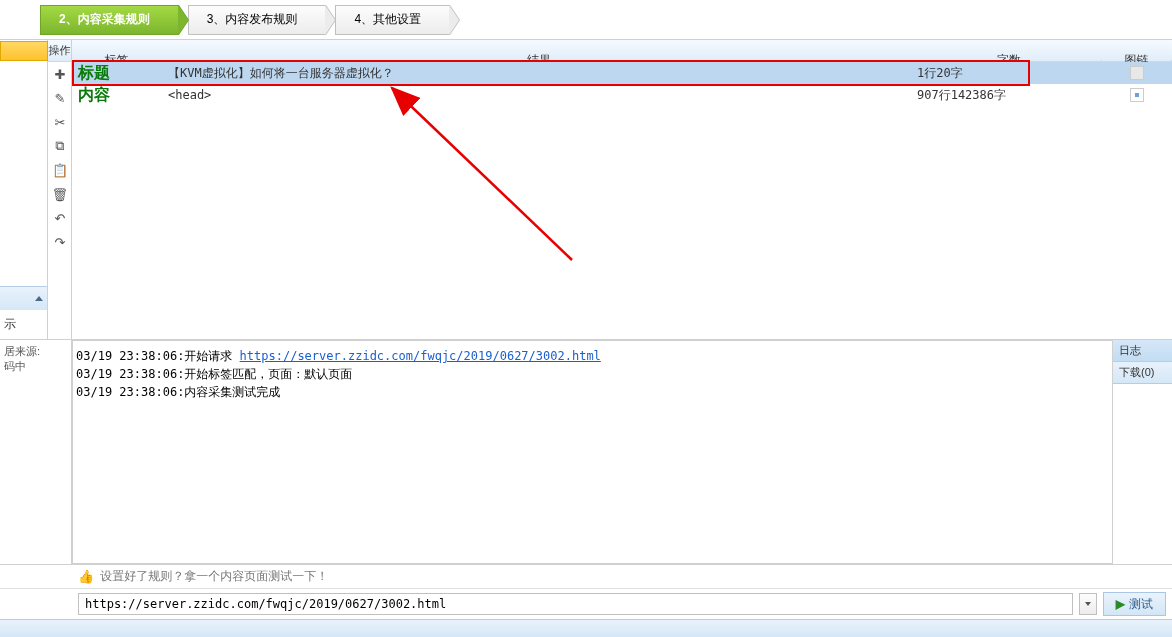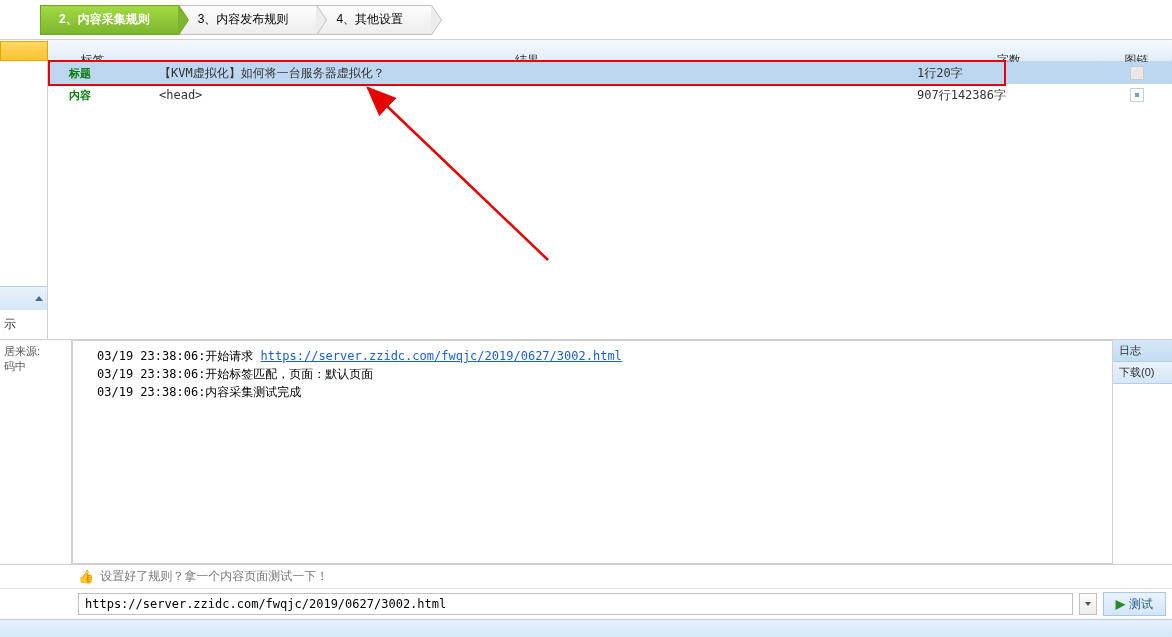--- a/index.html
+++ b/index.html
@@ -1,21 +1,21 @@
 <!DOCTYPE html>
 <html><head>
   <meta charset="utf-8">
   <style>
     * { margin: 0; padding: 0; box-sizing: border-box; }
     body { font-family: "Microsoft YaHei", SimSun, sans-serif; font-size: 12px; background: #fff; overflow: hidden; }
     
     .app { display: flex; flex-direction: column; width: 1172px; height: 637px; position: relative; }
     
     
-    .wizard-tabs { display: flex; align-items: center; height: 40px; background: #fff; border-bottom: 1px solid #d0d0d0; padding-left: 40px; gap: 0; }
+    .wizard-tabs { display: flex; align-items: center; height: 40px; background: #fff; border-bottom: 1px solid #d0d0d0; padding-left: 40px; gap: 9px; }
     .wizard-tab { position: relative; height: 30px; display: flex; align-items: center; padding: 0 28px 0 18px; border: 1px solid #c0c0c0; background: linear-gradient(#fdfdfd, #ececec); cursor: pointer; }
     .wizard-tab::after { content: ''; position: absolute; right: -10px; top: -1px; width: 0; height: 0; border-top: 15px solid transparent; border-bottom: 15px solid transparent; border-left: 10px solid #ececec; z-index: 2; }
     .wizard-tab::before { content: ''; position: absolute; right: -11px; top: -1px; width: 0; height: 0; border-top: 15px solid transparent; border-bottom: 15px solid transparent; border-left: 10px solid #c0c0c0; z-index: 1; }
     .wizard-tab.active { background: linear-gradient(#a3d943, #7cb62e); border-color: #6fa525; color: #fff; font-weight: bold; }
     .wizard-tab.active::after { border-left-color: #7cb62e; }
     .wizard-tab.active::before { border-left-color: #6fa525; }
     
     
     .content { display: flex; flex: 1; min-height: 0; }
     
@@ -36,40 +36,40 @@
     .table-header { display: flex; height: 22px; background: linear-gradient(#f5faff, #e0edf9); border-bottom: 1px solid #c8daea; }
     .th { border-right: 1px solid #c8daea; display: flex; align-items: center; justify-content: center; font-size: 12px; color: #333; margin-top: 20px; }
     .th-label { width: 90px; }
     .th-result { flex: 1; }
     .th-count { width: 185px; }
     .th-imglink { width: 70px; }
     
     .table-body { flex: 1; overflow: auto; background: #fff; }
     .tr { display: flex; height: 22px; align-items: center; }
     .tr.selected { background: #bcd7ef; }
-    .td-label { width: 90px; padding-left: 6px; color: #0a7a0a; font-weight: bold; font-size: 11px; margin-left: 15px; }
+    .td-label { width: 90px; padding-left: 6px; color: #0a7a0a; font-weight: bold; font-size: 16px; }
     .td-label.content-label { color: #0a7a0a; }
     .td-result { flex: 1; padding-left: 6px; color: #333; font-family: SimSun, monospace; }
     .td-count { width: 185px; color: #333; font-family: SimSun, monospace; }
     .td-img { width: 70px; display: flex; justify-content: center; }
     .img-indicator { width: 14px; height: 14px; background: #e8e8e8; border: 1px solid #ccc; }
     .img-indicator.multi { background: radial-gradient(circle, #6fa0d0 30%, #fff 30%); }
     
     
     .red-highlight { position: absolute; border: 2px solid #e60000; pointer-events: none; }
     .red-arrow-svg { position: absolute; pointer-events: none; }
     
     
     .left-info { position: absolute; left: 0; top: 340px; width: 48px; font-size: 11px; color: #555; padding: 4px; line-height: 1.4; }
     
     
     .log-wrapper { display: flex; border-top: 1px solid #d0d0d0; height: 225px; }
     .log-left-pad { width: 72px; background: #fff; border-right: 1px solid #d0d0d0; }
     .log-main { flex: 1; display: flex; min-width: 0; }
-    .log-content { flex: 1; padding: 6px 24px; font-family: SimSun, monospace; font-size: 12px; line-height: 1.5; overflow: auto; border: 1px solid #d0d0d0; border-right: none; background: #fff; }
+    .log-content { flex: 1; padding: 6px 3px; font-family: SimSun, monospace; font-size: 12px; line-height: 1.5; overflow: auto; border: 1px solid #d0d0d0; border-right: none; background: #fff; }
     .log-content a { color: #1a5fce; text-decoration: underline; }
     .log-side { width: 60px; border-left: 1px solid #d0d0d0; display: flex; flex-direction: column; }
     .log-side-item { height: 22px; background: linear-gradient(#e8f2fb, #d5e7f7); border-bottom: 1px solid #b5cde5; display: flex; align-items: center; padding-left: 6px; font-size: 11px; color: #333; cursor: pointer; }
     .log-side-item.active { background: linear-gradient(#d5e7f7, #c2dcf2); }
     
     
     .bottom-bar { border-top: 1px solid #d0d0d0; background: #fff; }
     .bottom-hint { display: flex; align-items: center; height: 24px; padding-left: 78px; gap: 6px; color: #777; font-size: 12px; border-bottom: 1px solid #e0e0e0; }
     .thumbs-icon { color: #999; font-size: 13px; }
     .bottom-url { display: flex; align-items: center; height: 30px; padding: 0 6px 0 78px; gap: 6px; }
@@ -101,20 +101,31 @@
   <div class="content">
 
     <div class="left-sidebar">
       <div class="sidebar-yellow"></div>
       <div class="sidebar-footer">
         <div class="caret-up"></div>
       </div>
       <div class="left-label">示</div>
     </div>
 
+    <div class="ops-toolbar">
+      <div class="ops-header">操作</div>
+      <div class="ops-icon">✚</div>
+      <div class="ops-icon">✎</div>
+      <div class="ops-icon">✂</div>
+      <div class="ops-icon">⧉</div>
+      <div class="ops-icon">📋</div>
+      <div class="ops-icon">🗑</div>
+      <div class="ops-icon">↶</div>
+      <div class="ops-icon">↷</div>
+    </div>
 
     <div class="table-area">
       <div class="table-header">
         <div class="th th-label">标签</div>
         <div class="th th-result">结果</div>
         <div class="th th-count">字数</div>
         <div class="th th-imglink">图链</div>
       </div>
       <div class="table-body">
         <div class="tr selected">

